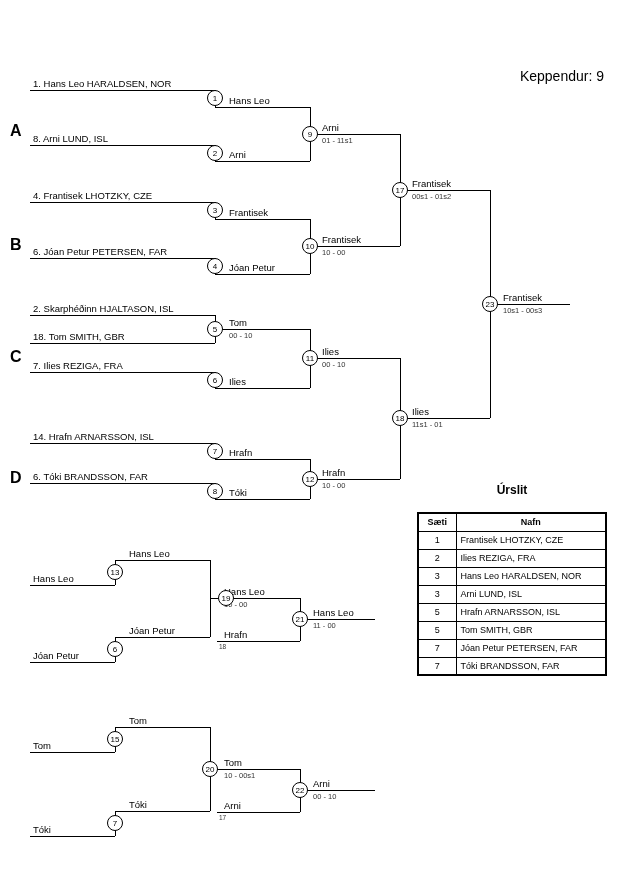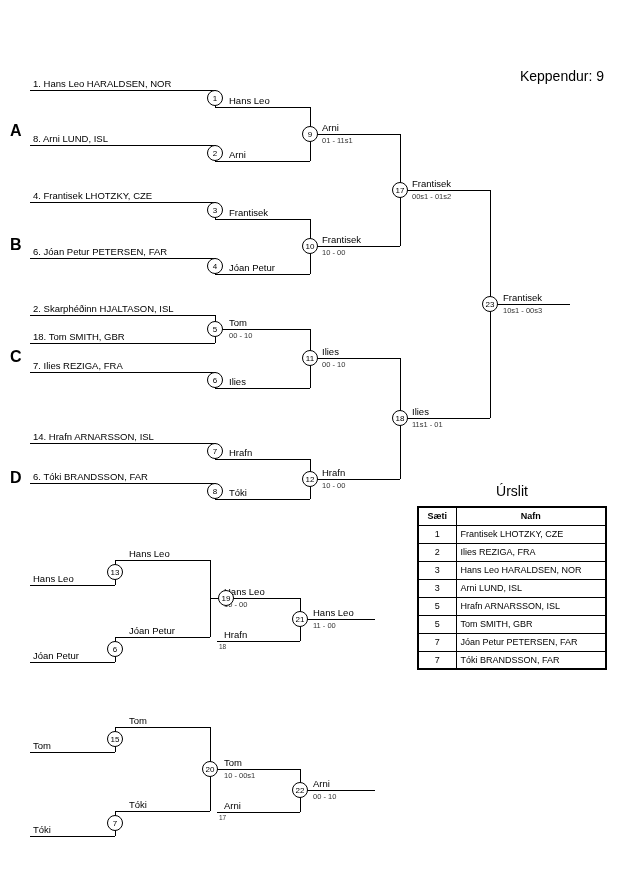--- a/index.html
+++ b/index.html
@@ -20,21 +20,21 @@
   .vl { position:absolute; width:0; border-left:1px solid #000; }
   .mc {
     position:absolute; width:16px; height:16px; border:1px solid #000;
     border-radius:50%; background:#fff; z-index:2;
     display:flex; align-items:center; justify-content:center; font-size:8px;
   }
   .lbl { position:absolute; font-size:9.5px; line-height:12px; white-space:nowrap; }
   .score { position:absolute; font-size:7.5px; line-height:9px; color:#333; white-space:nowrap; }
   .tiny { position:absolute; font-size:6.5px; line-height:8px; color:#333; white-space:nowrap; }
   .results { position:absolute; left:417px; top:483px; width:190px; }
-  .rtitle { text-align:center; font-weight:normal; font-size:14px; margin-bottom:7px; }
+  .rtitle { text-align:center; font-weight:bold; font-size:12px; margin-bottom:15px; }
   .results table { width:100%; border-collapse:collapse; border:2px solid #000; table-layout:fixed; }
   .results th, .results td { border:1px solid #000; font-size:9px; height:18px; overflow:hidden; white-space:nowrap; }
   .results th { font-weight:bold; text-align:center; }
   .results .rank { width:38px; text-align:center; }
   .results .name { text-align:left; padding-left:4px; }
 </style>
 </head>
 <body>
 
 <div class="page">

